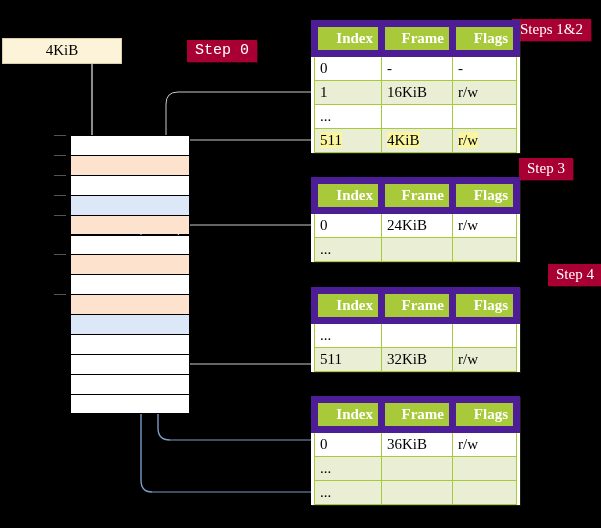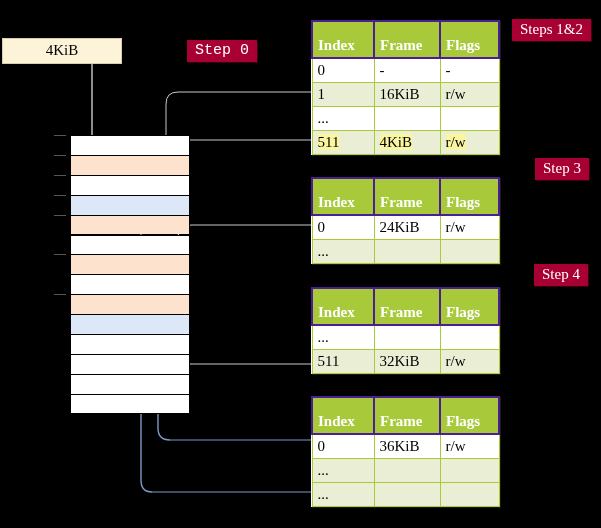--- a/index.html
+++ b/index.html
@@ -60,23 +60,23 @@
     position:absolute;
     border-collapse:collapse;
     font-size:15px;
     background:#ffffff;
     box-shadow:1px 1px 0 rgba(80,80,40,.35);
   }
   .ptable th{
     background:#a8c93a;
     color:#ffffff;
     font-weight:bold;
-    text-align:left;
-    padding:14px 5px 3px 5px;
-    border:2px solid #4c1d95;
+    text-align:right;
+    padding:2px 5px 3px 5px;
+    border:7px solid #4c1d95;
     font-size:15px;
     line-height:18px;
   }
   .ptable td{
     border:1px solid #a8c93a;
     padding:2px 5px 3px 5px;
     line-height:18px;
     height:18px;
     background:#ffffff;
     vertical-align:middle;
@@ -121,22 +121,22 @@
     <path d="M170,440 Q158,440 158,428 L158,327" stroke="#7a9cc6" stroke-width="1.4" fill="none" marker-end="url(#ablue)"></path>
 
     <path d="M480,492 L152,492" stroke="#7a9cc6" stroke-width="1" fill="none"></path>
     <path d="M152,492 Q141,492 141,480 L141,210" stroke="#7a9cc6" stroke-width="1.4" fill="none" marker-end="url(#ablue)"></path>
   </svg>
 
   <div class="vaddr-box" style="left:2px;top:38px;width:118px;height:24px;">4KiB</div>
 
   <div class="step-chip" style="left:187px;top:40px;font-family:Liberation Mono, monospace;">Step 0</div>
   <div class="step-chip" style="left:512px;top:19px;">Steps 1&amp;2</div>
-  <div class="step-chip" style="left:535px;top:158px;text-align:right;">Step 3</div>
-  <div class="step-chip" style="left:534px;top:264px;text-align:right;">Step 4</div>
+  <div class="step-chip" style="left:519px;top:158px;text-align:right;">Step 3</div>
+  <div class="step-chip" style="left:548px;top:264px;text-align:right;">Step 4</div>
 
   <div class="memcol" id="memcol" style="left:70px;top:135px;width:120px;height:279px;">
       <div class="memrow m-white" style="top: 0px; height: 19.9px;"></div>
       <div class="memrow m-orange" style="top: 19.9px; height: 19.9px;"></div>
       <div class="memrow m-white" style="top: 39.8px; height: 19.9px;"></div>
       <div class="memrow m-blue" style="top: 59.7px; height: 19.9px;"></div>
       <div class="memrow m-orange" style="top: 79.6px; height: 19.9px;"></div>
       <div class="memrow m-white" style="top: 99.5px; height: 19.9px;"></div>
       <div class="memrow m-orange" style="top: 119.4px; height: 19.9px;"></div>
       <div class="memrow m-white" style="top: 139.3px; height: 19.9px;"></div>

